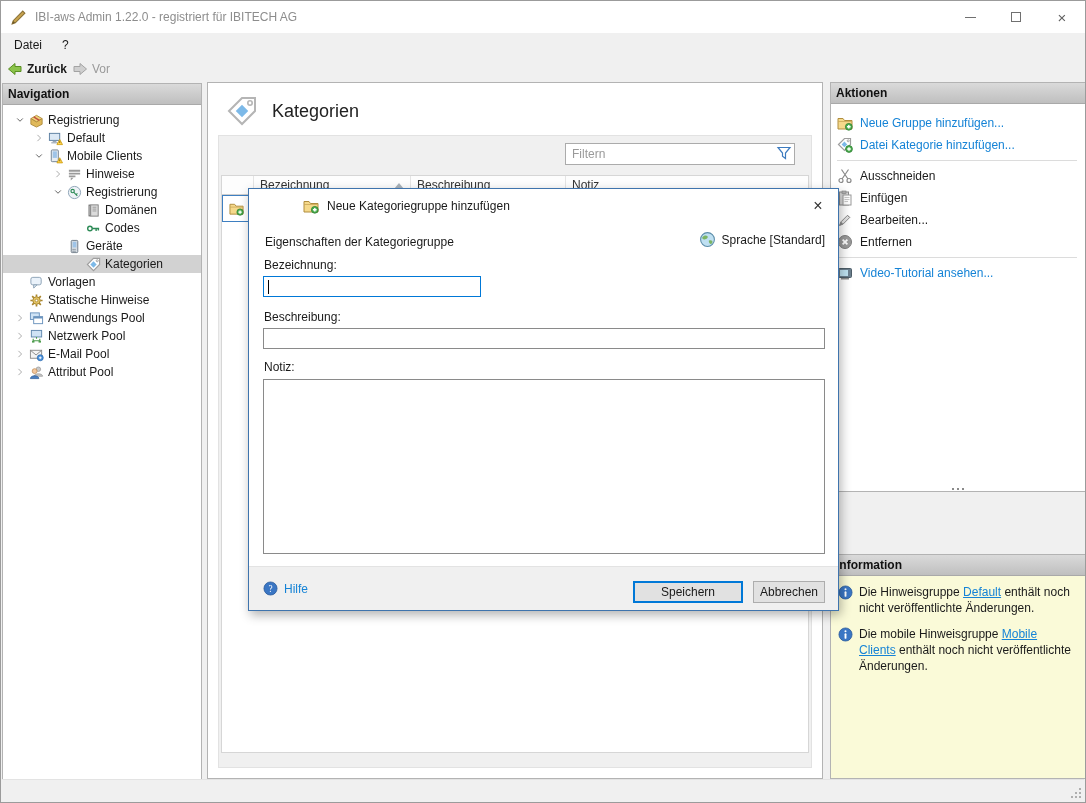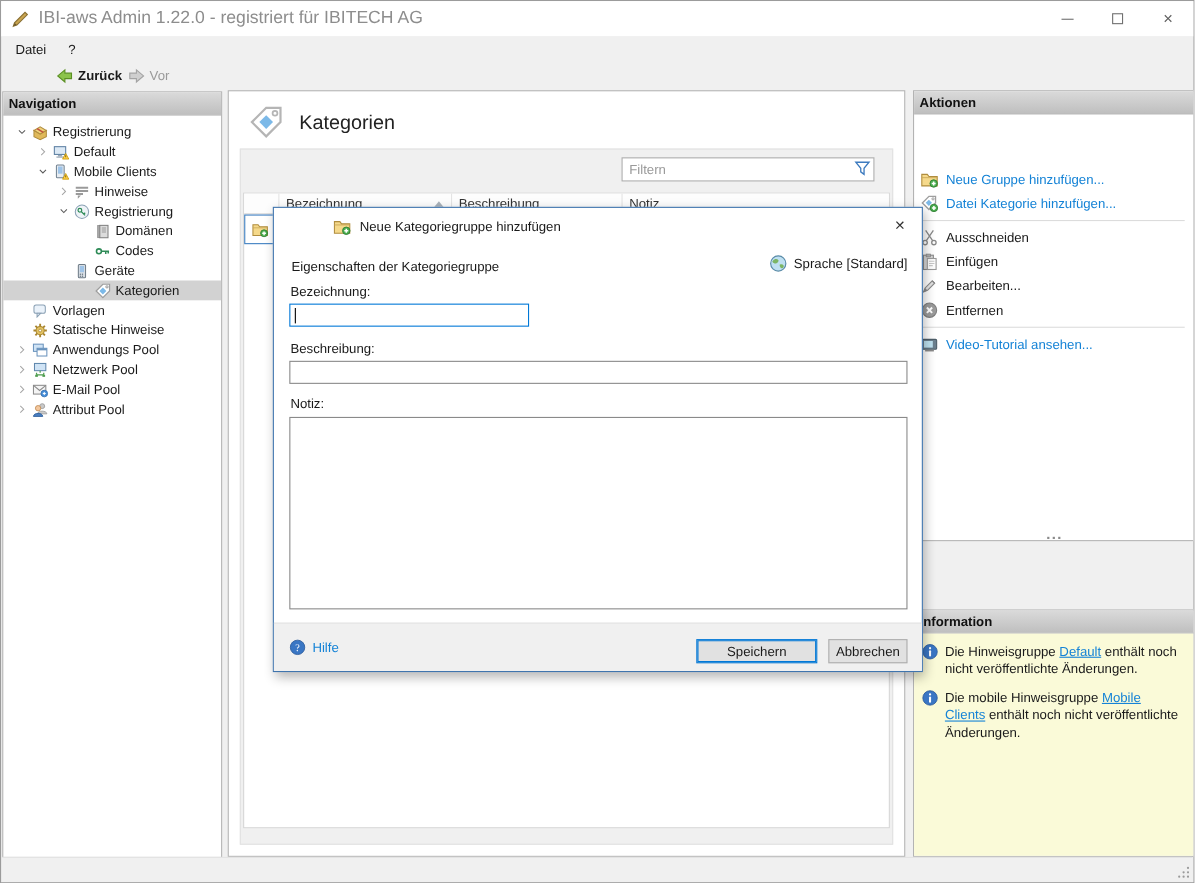--- a/index.html
+++ b/index.html
@@ -2,31 +2,31 @@
 <html><head>
 <meta charset="utf-8">
 <style>
   * { box-sizing: border-box; margin: 0; padding: 0; }
   html,body { width:1086px; height:803px; font-family:"Liberation Sans",sans-serif; font-size:12px; color:#1a1a1a; }
   .window { position:relative; width:1086px; height:803px; background:#f0f0f0; border:1px solid #9b9b9b; overflow:hidden; }
 
   
   .titlebar { position:absolute; top:0; left:0; right:0; height:32px; background:#ffffff; display:flex; align-items:center; }
   .titlebar .appicon { margin-left:9px; width:17px; height:17px; }
-  .titlebar .title { margin-left:8px; color:#8d8d8d; font-size:16px; }
+  .titlebar .title { margin-left:8px; color:#8d8d8d; font-size:12px; }
   .winbtns { position:absolute; right:0; top:0; height:32px; display:flex; }
   .winbtn { width:46px; height:32px; display:flex; align-items:center; justify-content:center; color:#707070; }
   .glyph-min { width:11px; height:1px; background:#707070; }
   .glyph-max { width:10px; height:10px; border:1px solid #707070; }
   .glyph-close { font-size:15px; line-height:1; color:#606060; }
 
   
   .menubar { position:absolute; top:32px; left:1px; right:1px; height:23px; background:#f0f0f0; display:flex; align-items:center; }
   .menuitem { padding:0 8px; margin-left:4px; }
-  .toolbar { position:absolute; top:55px; left:1px; right:1px; height:26px; background:#f0f0f0; display:flex; align-items:center;padding-left:44px; }
+  .toolbar { position:absolute; top:55px; left:1px; right:1px; height:26px; background:#f0f0f0; display:flex; align-items:center; }
   .toolbtn { display:flex; align-items:center; gap:4px; margin-left:5px; }
   .toolbtn .lbl-back { font-weight:bold; }
   .toolbtn .lbl-fwd { color:#9a9a9a; }
 
   
   .panel { position:absolute; background:#ffffff; border:1px solid #b3b3b3; }
   .panel-header { height:21px; background:linear-gradient(to bottom,#dadada,#bfbfbf); border-bottom:1px solid #a9a9a9; font-weight:bold; padding:3px 0 0 5px; color:#111; }
   .nav-panel  { top:82px; left:1px; width:200px; height:697px; }
   .main-panel { top:81px; left:206px; width:616px; height:697px; }
   .actions-panel { top:81px; left:829px; width:256px; height:410px; }
@@ -54,21 +54,21 @@
   .th { padding:2px 4px 0 6px; color:#333; border-right:1px solid #e4e4e4; position:relative; }
   .th.c0 { width:32px; flex:0 0 32px; border-right:1px solid #e4e4e4; }
   .th.c1 { width:157px; flex:0 0 157px; }
   .th.c2 { width:155px; flex:0 0 155px; }
   .th.c3 { flex:1; border-right:0; }
   .sort-asc { position:absolute; right:6px; top:7px; width:0; height:0; border-left:5px solid transparent; border-right:5px solid transparent; border-bottom:6px solid #a9b2ba; }
   .sel-row { height:27px; border:1px solid #3e7fc1; background:#fff; display:flex; align-items:center; }
   .sel-row .rowicon { margin-left:6px; width:15px; height:15px; }
 
   
-  .action-list { padding-top:8px;margin-top:40px; }
+  .action-list { padding-top:8px; }
   .action-item { height:22px; display:flex; align-items:center; gap:7px; padding-left:6px; }
   .action-item .aico { width:16px; height:16px; flex:0 0 16px; }
   .action-item.link span.albl { color:#1583d6; }
   .action-sep { border-top:1px solid #dcdcdc; margin:4px 8px 4px 6px; }
   .splitter-dots { position:absolute; bottom:1px; left:50%; transform:translateX(-50%); display:flex; gap:3px; }
   .splitter-dots i { width:2px; height:2px; background:#8a8a8a; display:block; }
 
   
   .info-body { position:absolute; top:21px; left:0; right:0; bottom:0; background:#fafad8; padding:8px 8px 0 6px; }
   .note { position:relative; padding-left:22px; margin-bottom:10px; line-height:16px; }

